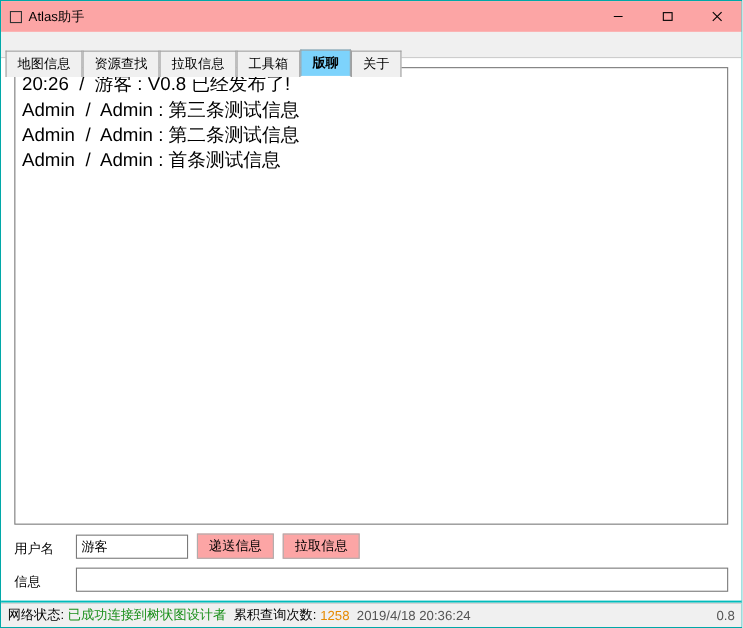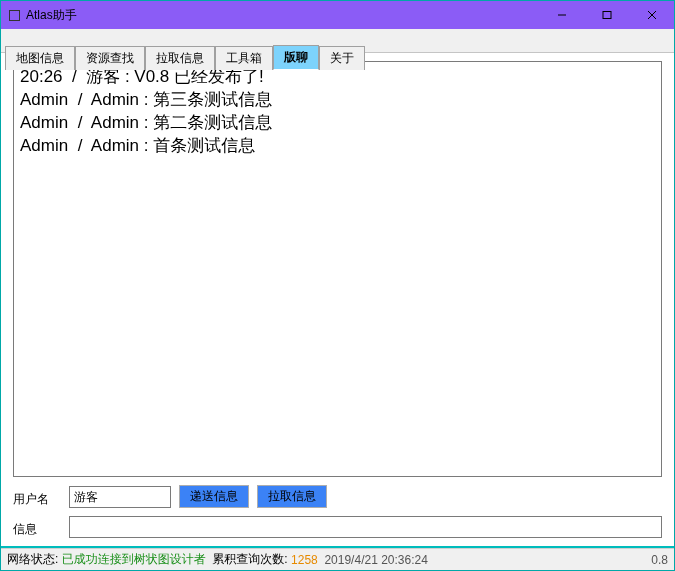--- a/index.html
+++ b/index.html
@@ -12,21 +12,21 @@
       overflow: hidden;
     }
     .window {
       width: 675px;
       height: 571px;
       border: 1px solid #00a8a8;
       display: flex;
       flex-direction: column;
     }
     .titlebar {
-      background: #8b5cf6;
+      background: #fca5a5;
       height: 28px;
       display: flex;
       align-items: center;
       padding-left: 6px;
       color: #000;
     }
     .titlebar .app-icon {
       width: 14px;
       height: 14px;
       margin-right: 5px;
@@ -110,21 +110,21 @@
       padding: 1px 4px;
       font-size: 12px;
       font-family: inherit;
     }
     .username-input { width: 102px; }
     .message-input { flex: 1; }
     .btn {
       height: 23px;
       padding: 0 10px;
       border: 1px solid #adadad;
-      background: #3b82f6;
+      background: #fca5a5;
       font-size: 12px;
       cursor: pointer;
       font-family: inherit;
     }
 
     .divider {
       height: 2px;
       background: #00bcbc;
     }
     .statusbar {
@@ -207,18 +207,18 @@
 
   <div class="statusbar">
     <span>网络状态:</span>
     <span>&nbsp;</span>
     <span class="green">已成功连接到树状图设计者</span>
     <span>&nbsp;&nbsp;</span>
     <span>累积查询次数:</span>
     <span>&nbsp;</span>
     <span class="orange">1258</span>
     <span>&nbsp;&nbsp;</span>
-    <span class="grey">2019/4/21 20:36:24</span>
+    <span class="grey">2019/4/18 20:36:24</span>
     <span class="spacer"></span>
     <span class="grey">0.8</span>
   </div>
 
 </div>
 
 </body></html>

